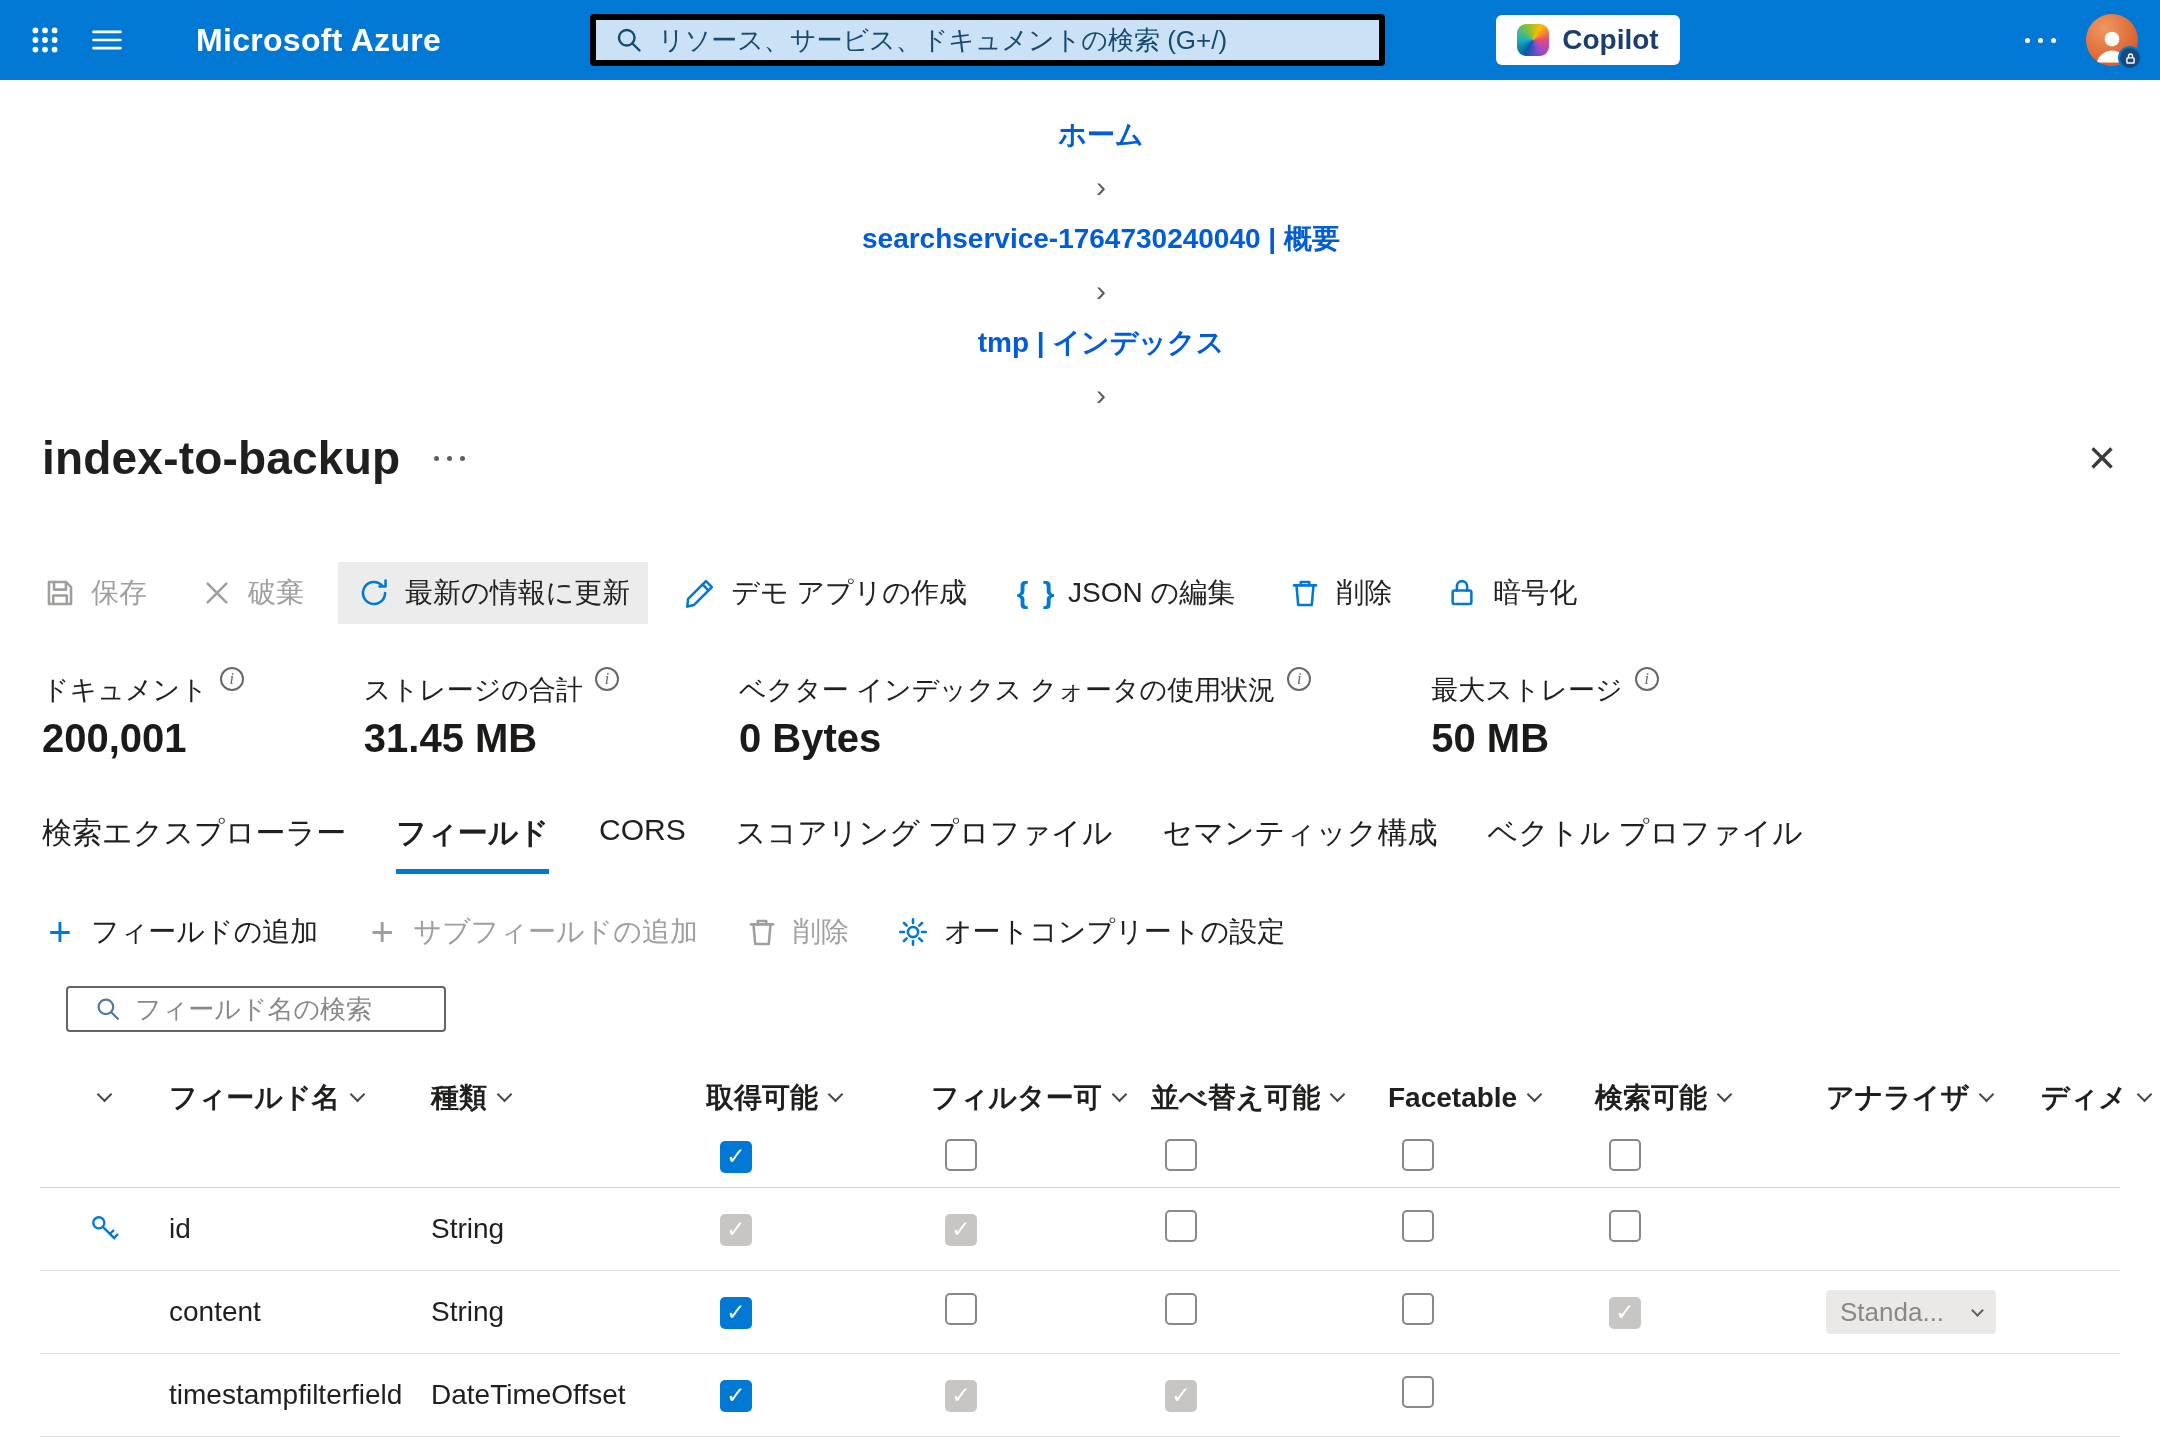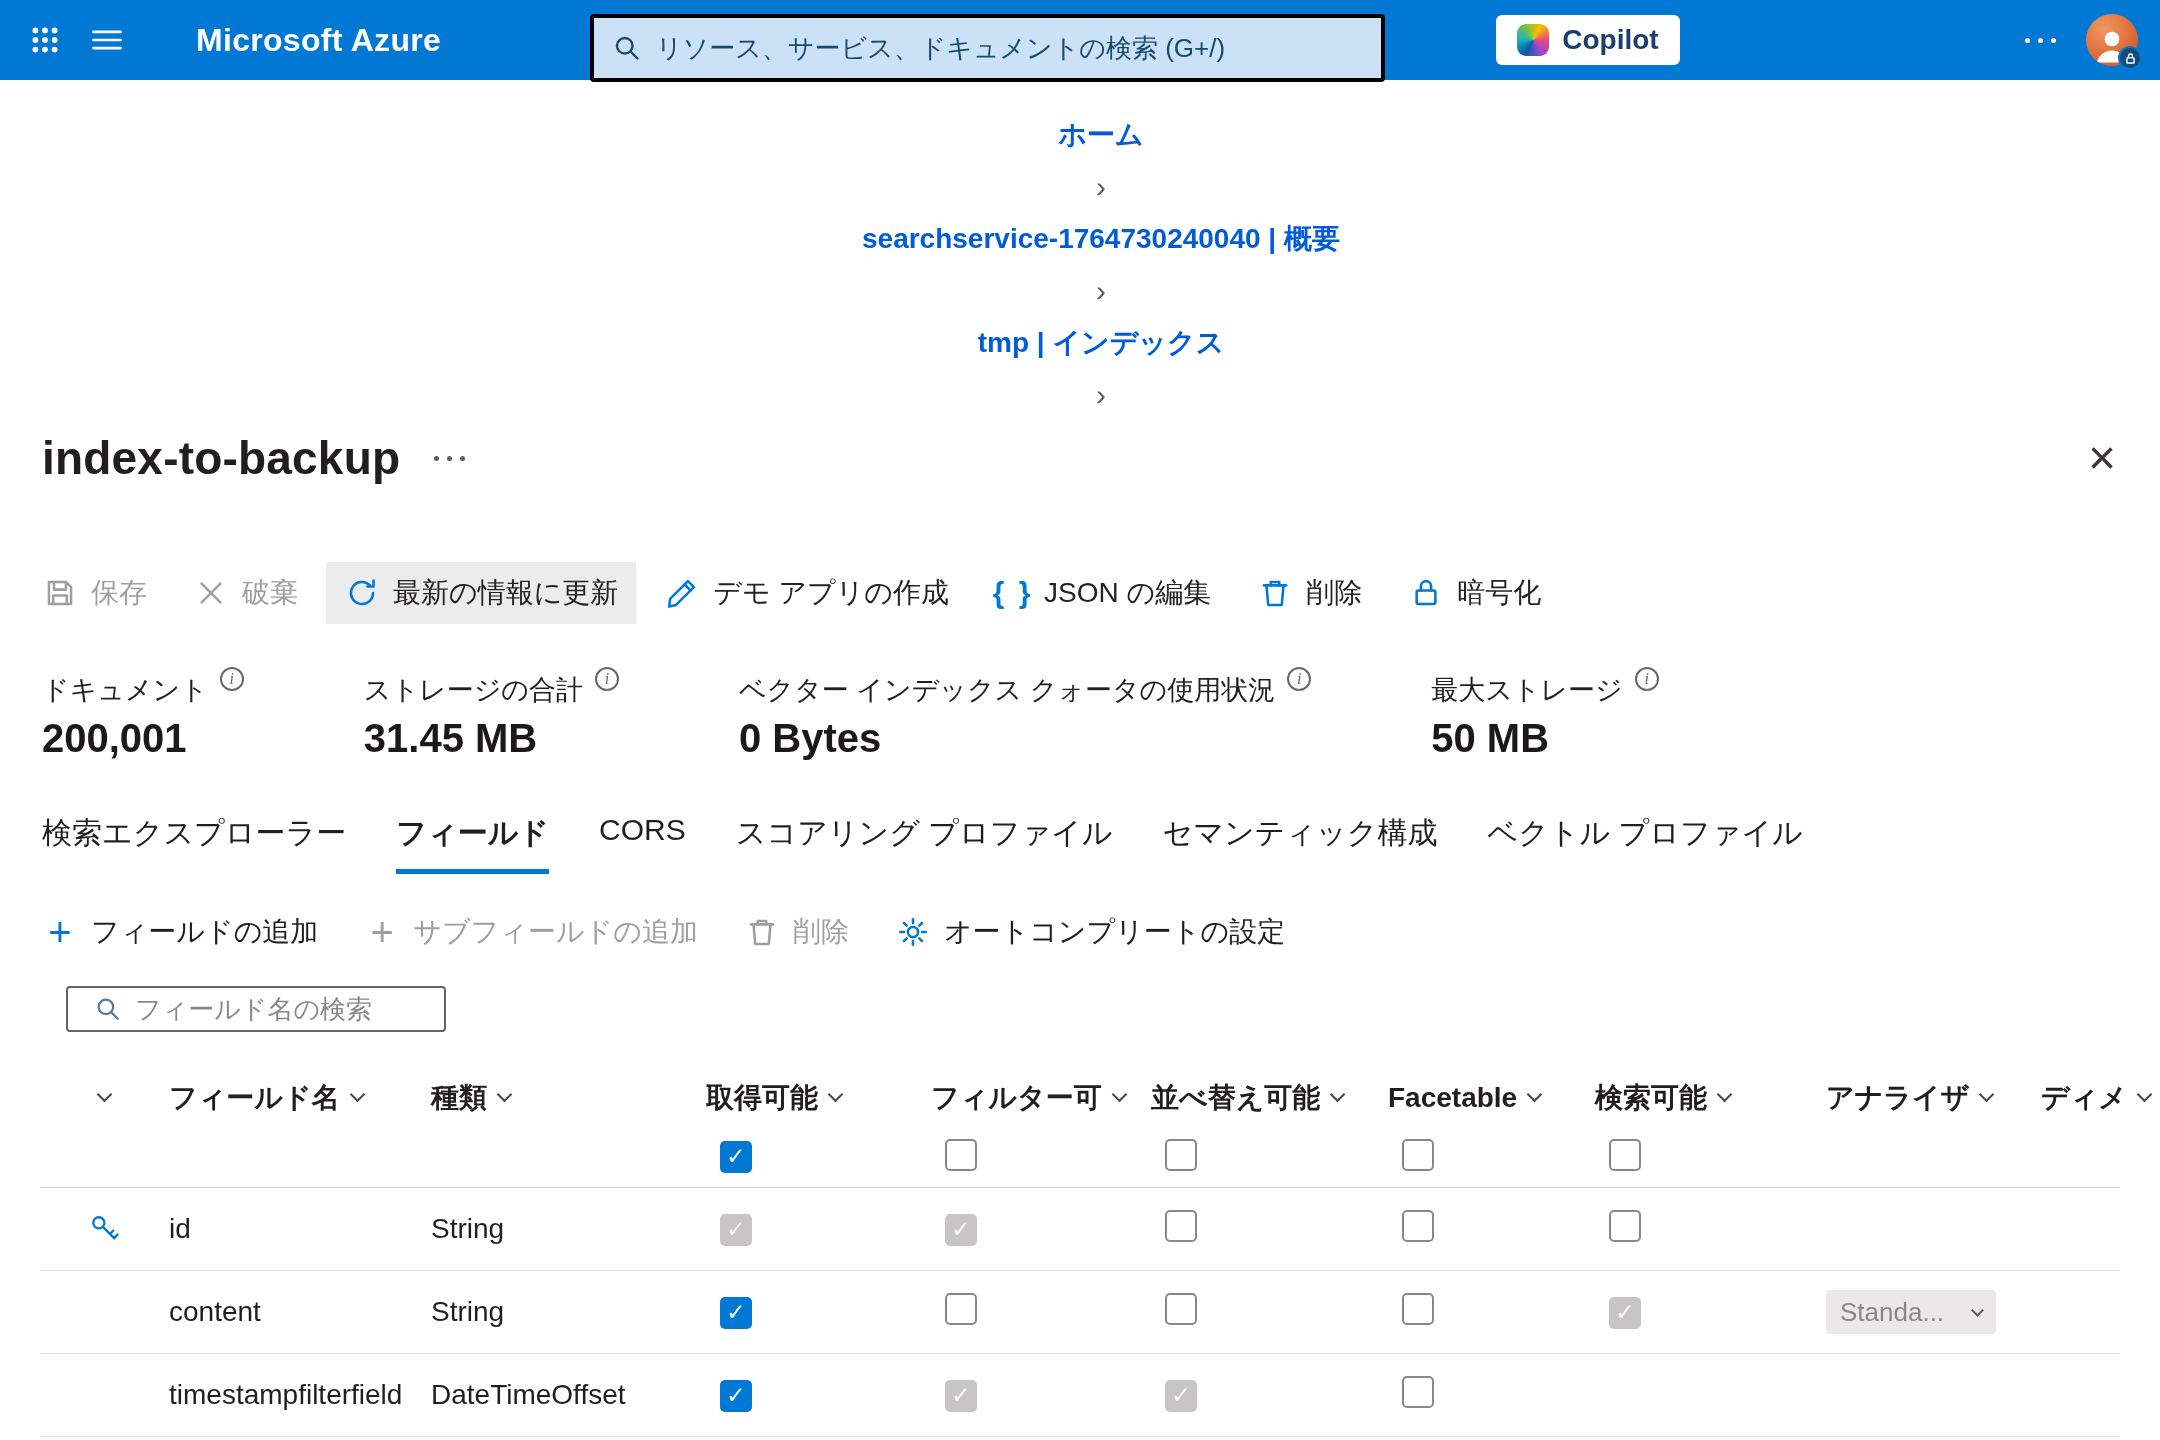--- a/index.html
+++ b/index.html
@@ -6,21 +6,21 @@
   html, body { width: 2160px; height: 1440px; }
   body {
     font-family: "Liberation Sans", "DejaVu Sans", sans-serif;
     background: #ffffff; color: #201f1e; overflow: hidden;
   }
 
   
   .topbar { position: relative; height: 80px; background: #0078d4; display: flex; align-items: center; padding-left: 14px; }
   .tb-btn { width: 62px; height: 80px; display: flex; align-items: center; justify-content: center; cursor: pointer; color: #fff; }
   .tb-title { color: #fff; font-size: 32px; font-weight: 600; margin-left: 58px; letter-spacing: 0.3px; white-space: nowrap; }
-  .tb-search { position: absolute; left: 590px; top: 14px; width: 795px; height: 68px; background: #cbe2f6; border: 4px solid #000000; border-radius: 4px; display: flex; align-items: center; padding: 0 18px; gap: 14px; }
+  .tb-search { position: absolute; left: 590px; top: 14px; width: 795px; height: 52px; background: #cbe2f6; border: 6px solid #000000; border-radius: 4px; display: flex; align-items: center; padding: 0 18px; gap: 14px; }
   .tb-search input { flex: 1; border: none; outline: none; background: transparent; font-size: 26px; color: #174a6f; font-family: inherit; }
   .tb-search input::placeholder { color: #174a6f; opacity: 1; }
   .copilot { position: absolute; left: 1496px; top: 15px; width: 184px; height: 50px; background: #fff; border: none; border-radius: 6px; display: flex; align-items: center; justify-content: center; gap: 13px; cursor: pointer; font-family: inherit; }
   .copilot-logo { width: 32px; height: 32px; border-radius: 9px; background: conic-gradient(from 210deg, #0c59a4, #15b1c4, #7bc143, #f7bd00, #e8467c, #8f4bd1, #0c59a4); }
   .copilot-label { font-size: 28px; font-weight: 600; color: #1b3e6f; }
   .dots { display: inline-flex; align-items: center; }
   .dots i { width: 5px; height: 5px; border-radius: 50%; background: currentColor; display: inline-block; margin: 0 4px; }
   .tb-more { position: absolute; left: 2008px; top: 0; height: 80px; width: 64px; display: flex; align-items: center; justify-content: center; color: #fff; cursor: pointer; }
   .avatar-wrap { position: absolute; right: 22px; top: 14px; width: 52px; height: 52px; cursor: pointer; }
   .avatar { width: 52px; height: 52px; border-radius: 50%; overflow: hidden; background: radial-gradient(circle at 35% 28%, #ef9862, #d95d2a 75%); display: flex; align-items: flex-end; justify-content: center; }
@@ -29,21 +29,21 @@
   
   .breadcrumb { display: flex; align-items: center; gap: 16px; margin: 36px 0 0 42px; font-size: 28px; font-weight: 600; flex-direction: column; }
   .bc-link { color: #015cda; cursor: pointer; text-decoration: none; }
   .bc-sep { color: #605e5c; font-size: 30px; font-weight: 400; }
   .title-row { display: flex; align-items: center; margin: 16px 44px 0 42px; height: 60px; }
   .page-title { font-size: 46px; font-weight: 700; letter-spacing: 0.2px; }
   .title-more { margin-left: 30px; color: #605e5c; cursor: pointer; }
   .close-btn { margin-left: auto; font-size: 48px; line-height: 1; color: #3b3a39; font-weight: 300; cursor: pointer; }
 
   
-  .cmdbar { display: flex; gap: 10px; margin: 74px 0 0 24px; height: 62px; }
+  .cmdbar { display: flex; gap: 16px; margin: 74px 0 0 24px; height: 62px; }
   .cmd { display: flex; align-items: center; gap: 13px; padding: 0 18px; height: 62px; font-size: 28px; color: #242321; cursor: pointer; white-space: nowrap; }
   .cmd .ic { width: 36px; height: 36px; display: flex; align-items: center; justify-content: center; color: #0078d4; }
   .cmd.disabled { color: #a19f9d; cursor: default; }
   .cmd.disabled .ic { color: #a19f9d; }
   .cmd.active { background: #ececec; }
 
   
   .stats { display: flex; gap: 120px; margin: 48px 0 0 42px; }
   .stat-label { display: flex; align-items: flex-start; gap: 12px; font-size: 27px; color: #201f1e; white-space: nowrap; }
   .info { width: 24px; height: 24px; border: 2px solid #6a6866; border-radius: 50%; color: #6a6866; font-size: 16px; font-family: "Liberation Serif", serif; font-style: italic; display: inline-flex; align-items: center; justify-content: center; margin-top: -5px; cursor: pointer; }

